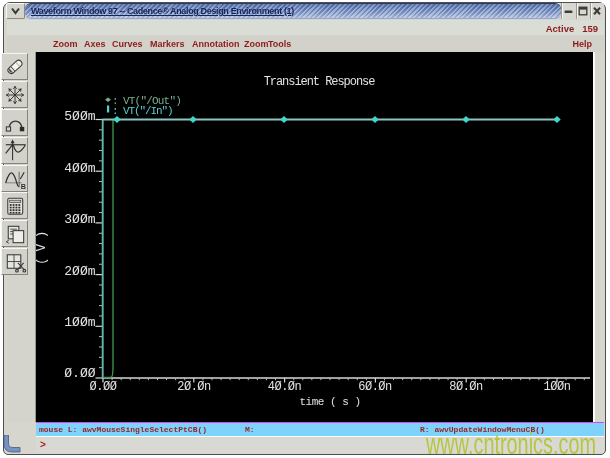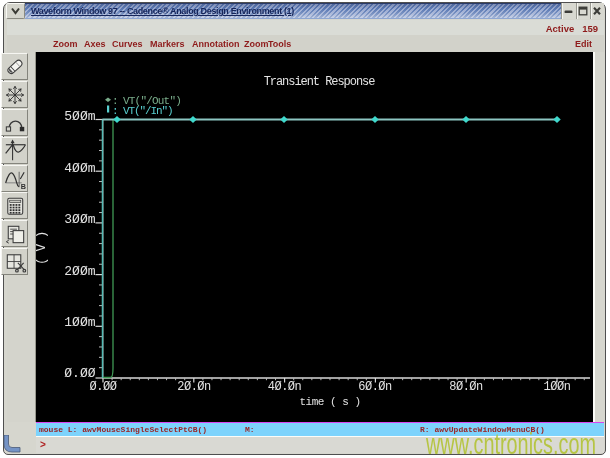--- a/index.html
+++ b/index.html
@@ -5,21 +5,21 @@
   font-family:"Liberation Sans", sans-serif; }
 body { position:relative; }
 .abs { position:absolute; }
 .win { position:absolute; left:3px; top:2px; width:603px; height:453px;
   background:#d6d6ce; border:1px solid #4f4f4f; border-radius:7px 7px 5px 5px; }
 
 .vbtn { position:absolute; left:6px; top:3px; width:19px; height:16px; background:#d4d4cc;
   border:1px solid; border-color:#f8f8f4 #8a8a82 #8a8a82 #f8f8f4; border-radius:2px; }
 .tbar { position:absolute; left:25px; top:3px; width:536px; height:16px;
   background: repeating-linear-gradient(135deg, #5e7cb6 0 1.7px, #9cacd2 1.7px 3.4px);
-  border-top:1px solid #2a3a68; border-bottom:1px solid #8ea6d2; overflow:hidden; }
+  border-top:1px solid #2a3a68; border-bottom:1px solid #8ea6d2; overflow:hidden;border-radius:6px; }
 .tbar .shine { position:absolute; inset:0;
   background: linear-gradient(to bottom, rgba(15,25,65,.22), rgba(255,255,255,0) 38%, rgba(255,255,255,.18) 70%, rgba(255,255,255,.45) 100%); }
 .ttext { position:absolute; left:6px; top:2px; font-size:9px; font-weight:bold;
   color:#17265a; text-decoration:underline; white-space:nowrap; letter-spacing:-0.35px; }
 .wbtns { position:absolute; left:561px; top:3px; width:43px; height:16px; background:#d8d8d0; }
 .wsep { position:absolute; top:0; width:1px; height:16px; background:#9a9a92;
   box-shadow:1px 0 0 #f4f4f0; }
 
 .strip1 { position:absolute; left:7px; top:20px; width:597px; height:15px; background:#dadcd6; }
 .strip2 { position:absolute; left:7px; top:35px; width:597px; height:17px; background:#d2d2ca; }
@@ -69,21 +69,21 @@
   </div>
 <div class="strip2">
   <span class="mitem" style="left:8px;margin-top:20px;">Window</span>
   <span class="mitem" style="left:46px;">Zoom</span>
   <span class="mitem" style="left:77px;">Axes</span>
   <span class="mitem" style="left:105px;">Curves</span>
   <span class="mitem" style="left:143px;">Markers</span>
   <span class="mitem" style="left:185px;">Annotation</span>
   <span class="mitem" style="left:237px;">Zoom</span>
   <span class="mitem" style="left:261px;">Tools</span>
-  <span class="mitem" style="right:12px;">Edit</span>
+  <span class="mitem" style="right:12px;">Help</span>
 </div>
 
 <div class="tool"></div>
 <div class="tbtn" style="top:53px;"><svg width="26" height="26" viewBox="0 0 27 27">
       <g transform="rotate(-42 13.5 13.5)">
         <rect x="5" y="10" width="17" height="6.8" rx="3.4" fill="#f4f4f0" stroke="#3a3a3a" stroke-width="1.1"></rect>
         <path d="M8.3 10.2 A3.3 3.4 0 0 0 8.3 16.6 Z" fill="#555"></path>
         <line x1="10.5" y1="10.4" x2="10.5" y2="16.4" stroke="#3a3a3a" stroke-width="1"></line>
         <line x1="17.5" y1="10.4" x2="17.5" y2="16.4" stroke="#888" stroke-width="0.8"></line>
       </g>

